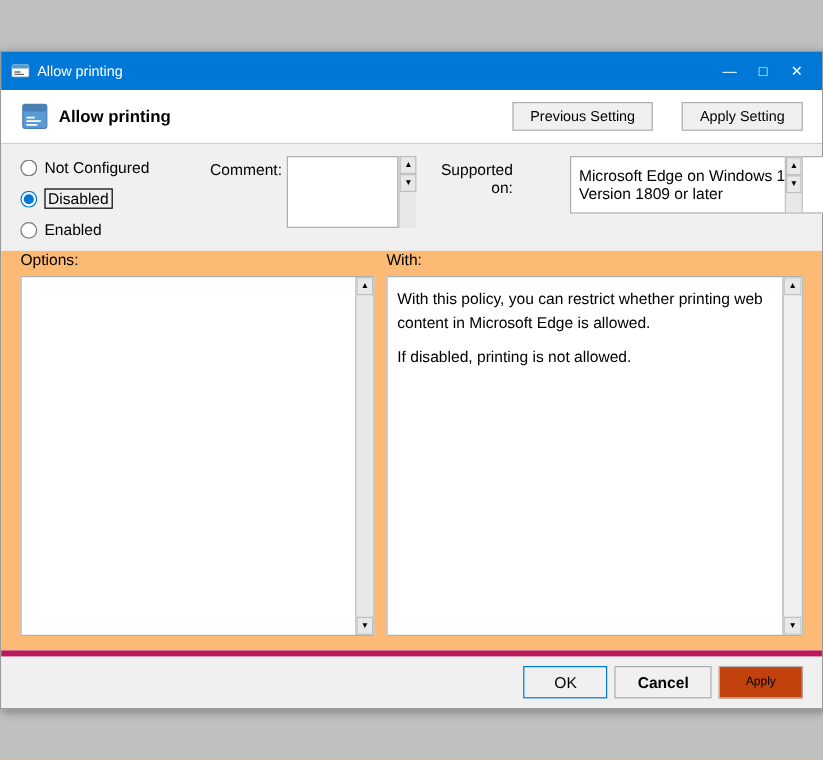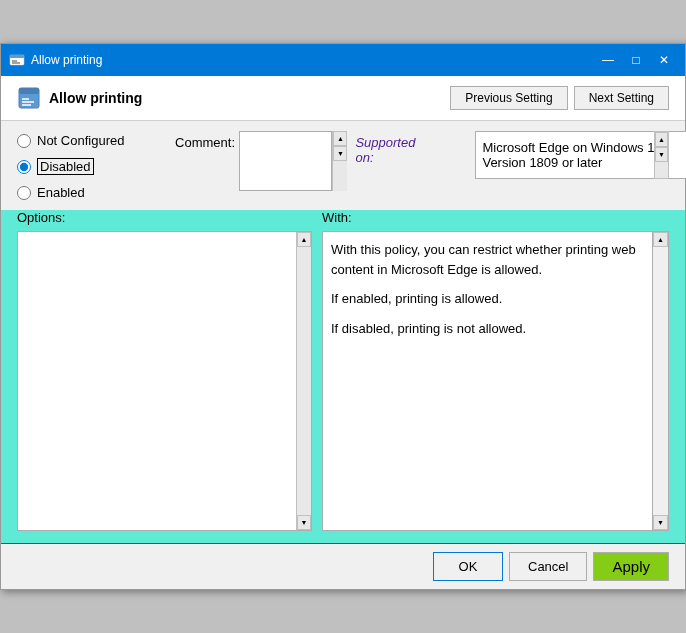--- a/index.html
+++ b/index.html
@@ -94,21 +94,21 @@
     }
 
     .header-title {
       font-size: 14px;
       font-weight: 600;
       color: #000;
     }
 
     .header-buttons {
       display: flex;
-      gap: 6px;
+      gap: 24px;
     }
 
     .btn {
       padding: 4px 14px;
       background: #f0f0f0;
       border: 1px solid #adadad;
       cursor: pointer;
       font-size: 12px;
       color: #000;
     }
@@ -140,21 +140,21 @@
     .radio-label.selected {
       border: 1px solid #000;
       padding: 0 2px;
     }
 
     
     .two-col-section {
       display: flex;
       gap: 0;
       padding: 0 16px 12px 16px;
-      background: #5eead4;
+      background: #fdba74;
       justify-content: space-between;
     }
 
     .col-options {
       width: 295px;
       margin-right: 10px;
     }
 
     .col-help {
       flex: 1;
@@ -202,21 +202,21 @@
       border-left: 1px solid #adadad;
       display: flex;
       flex-direction: column;
       justify-content: space-between;
     }
 
     
     .footer-section {
       padding: 8px 16px;
       background: #f0f0f0;
-      border-top: 1px solid #be185d;
+      border-top: 5px solid #be185d;
       display: flex;
       justify-content: flex-end;
       gap: 6px;
     }
 
     .btn-ok {
       padding: 5px 18px;
       background: #f0f0f0;
       border: 1px solid #0078d7;
       cursor: pointer;
@@ -226,28 +226,29 @@
     }
 
     .btn-cancel {
       padding: 5px 18px;
       background: #f0f0f0;
       border: 1px solid #adadad;
       cursor: pointer;
       font-size: 13px;
       color: #000;
       min-width: 70px;
+      font-weight: bold;
     }
 
     .btn-apply {
       padding: 5px 18px;
-      background: #84cc16;
-      border: 1px solid #adadad;
-      cursor: pointer;
-      font-size: 15px;
+      background: #c2410c;
+      border: 1px solid #adadad;
+      cursor: pointer;
+      font-size: 10px;
       color: #000;
       min-width: 70px;
     }
 
     
     .config-section {
       display: flex;
       padding: 10px 16px;
       background: #f0f0f0;
       gap: 16px;
@@ -328,23 +329,22 @@
     .supported-row {
       display: flex;
       align-items: flex-start;
       gap: 4px;
     }
 
     .supported-label {
       width: 72px;
       padding-top: 4px;
       flex-shrink: 0;
-      text-align: left;
-      color: #4c1d95;
-      font-style: italic;
+      text-align: right;
+      color: #000000;
     }
 
     .supported-content-wrap {
       flex: 1;
       position: relative;
       height: 48px;
     }
 
     .supported-content {
       width: calc(100% - 15px);
@@ -404,21 +404,21 @@
           <rect x="2" y="2" width="20" height="6" rx="2" fill="#4a7fb5"></rect>
           <line x1="5" y1="13" x2="12" y2="13" stroke="white" stroke-width="1.5"></line>
           <line x1="5" y1="16" x2="17" y2="16" stroke="white" stroke-width="1.5"></line>
           <line x1="5" y1="19" x2="14" y2="19" stroke="white" stroke-width="1.5"></line>
         </svg>
       </div>
       <span class="header-title">Allow printing</span>
     </div>
     <div class="header-buttons">
       <button class="btn btn-primary">Previous Setting</button>
-      <button class="btn btn-primary">Next Setting</button>
+      <button class="btn btn-primary">Apply Setting</button>
     </div>
   </div>
 
   <div class="config-section">
 
     <div class="left-radios">
       <label class="radio-item">
         <input type="radio" name="config" value="not_configured" style="">
         <span class="radio-label">Not Configured</span>
       </label>
@@ -468,21 +468,20 @@
           <div class="scroll-down">▼</div>
         </div>
       </div>
     </div>
 
     <div class="col-help">
       <div class="col-header">With:</div>
       <div class="help-box">
         <div class="help-text" style="width: calc(100% - 20px);">
           <p>With this policy, you can restrict whether printing web content in Microsoft Edge is allowed.</p>
-          <p>If enabled, printing is allowed.</p>
           <p>If disabled, printing is not allowed.</p>
         </div>
         <div class="help-scrollbar">
           <div class="scroll-up">▲</div>
           <div class="scroll-down">▼</div>
         </div>
       </div>
     </div>
   </div>
 

